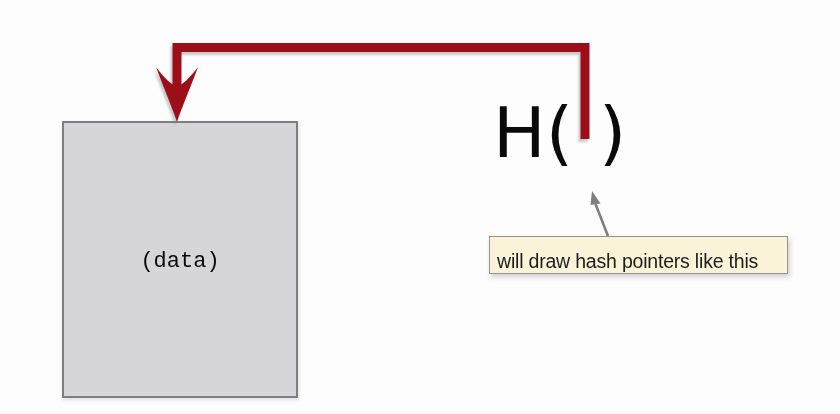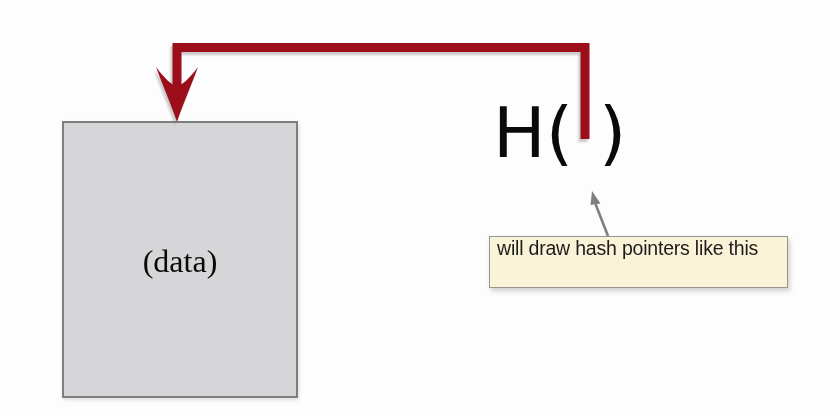--- a/index.html
+++ b/index.html
@@ -23,22 +23,22 @@
     width: 232px;
     height: 273px;
     border: 2px solid #7e7e7e;
     background: #d6d5d7;
     box-shadow: 1px 2px 4px rgba(0,0,0,0.12);
     display: flex;
     align-items: center;
     justify-content: center;
   }
   .data-label {
-    font-family: Liberation Serif, serif;
-    font-size: 32px;
+    font-family: Liberation Mono, monospace;
+    font-size: 22px;
     color: #0a0a0a;
     letter-spacing: 0px;
     transform: translateY(2px);
     text-align: center;
   }
   
   .arrow-layer {
     position: absolute;
     left: 0;
     top: 0;
@@ -63,27 +63,27 @@
   .hash-gap {
     display: inline-block;
     width: 26px;
   }
   
   .tooltip {
     position: absolute;
     left: 489px;
     top: 236px;
     width: 299px;
-    height: 52px;
+    height: 38px;
     box-sizing: border-box;
     background: #fbf3d8;
     border: 1px solid #96958b;
     box-shadow: 2px 3px 5px rgba(0,0,0,0.18);
     display: flex;
-    align-items: flex-start;
+    align-items: flex-end;
     padding-left: 7px;
   }
   .tooltip-text {
     font-family: "Liberation Sans", sans-serif;
     font-size: 19.5px;
     letter-spacing: -0.2px;
     color: #1c1c1c;
     white-space: nowrap;
   }
 </style>

